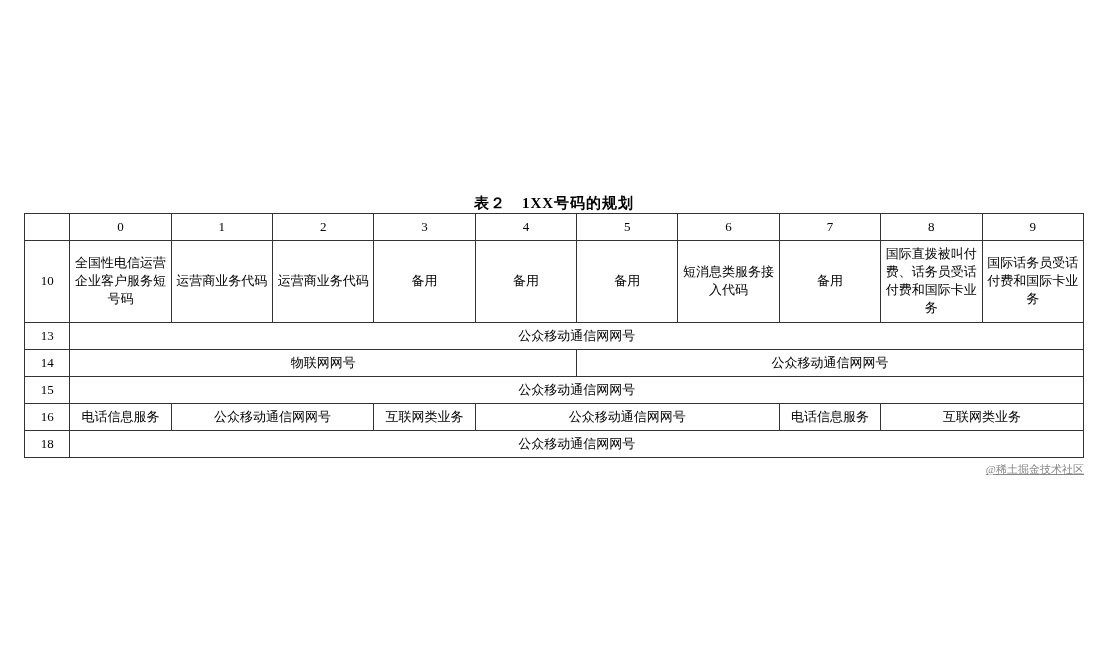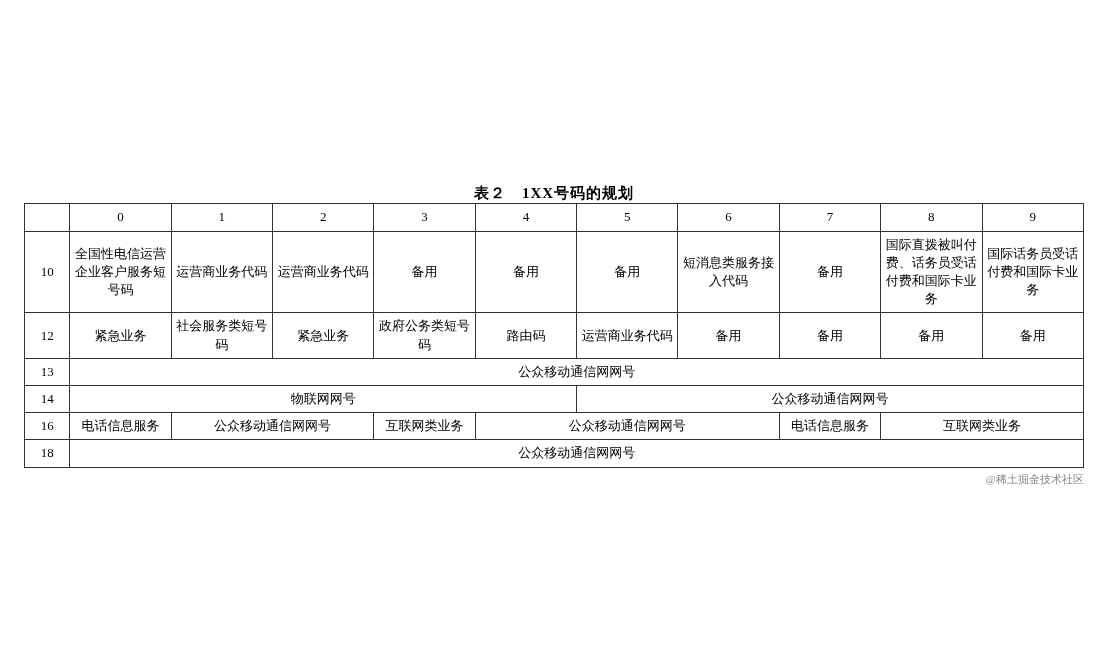--- a/index.html
+++ b/index.html
@@ -44,20 +44,21 @@
     }
     .col-row { width: 42px; }
     .col-digit { width: 94px; }
     .watermark {
       text-align: right;
       font-size: 11px;
       color: #888;
       margin-top: 4px;
       width: 100%;
       max-width: 1060px;
+      text-decoration: underline;
     }
   </style>
 </head>
 <body>
 
 <div class="title">表２　1XX号码的规划</div>
 <div class="table-wrapper">
   <table>
     <thead>
       <tr>
@@ -82,40 +83,31 @@
           <td>运营商业务代码</td>
           <td>备用</td>
           <td>备用</td>
           <td>备用</td>
           <td>短消息类服务接入代码</td>
           <td>备用</td>
           <td>国际直拨被叫付费、话务员受话付费和国际卡业务</td>
           <td>国际话务员受话付费和国际卡业务</td>
         </tr>
         <tr>
-          <td>12</td>
-          <td>紧急业务</td>
-          <td>社会服务类短号码</td>
-          <td>紧急业务</td>
-          <td>政府公务类短号码</td>
-          <td>路由码</td>
-          <td>运营商业务代码</td>
-          <td>备用</td>
-          <td>备用</td>
-          <td>备用</td>
-          <td>备用</td>
-        </tr>
-        <tr>
           <td>13</td>
           <td colspan="10">公众移动通信网网号</td>
         </tr>
         <tr>
           <td>14</td>
           <td colspan="5">物联网网号</td>
           <td colspan="5">公众移动通信网网号</td>
+        </tr>
+        <tr>
+          <td>15</td>
+          <td colspan="10">公众移动通信网网号</td>
         </tr>
         <tr>
           <td>16</td>
           <td>电话信息服务</td>
           <td colspan="2">公众移动通信网网号</td>
           <td>互联网类业务</td>
           <td colspan="3">公众移动通信网网号</td>
           <td>电话信息服务</td>
           <td colspan="2">互联网类业务</td>
         </tr>

